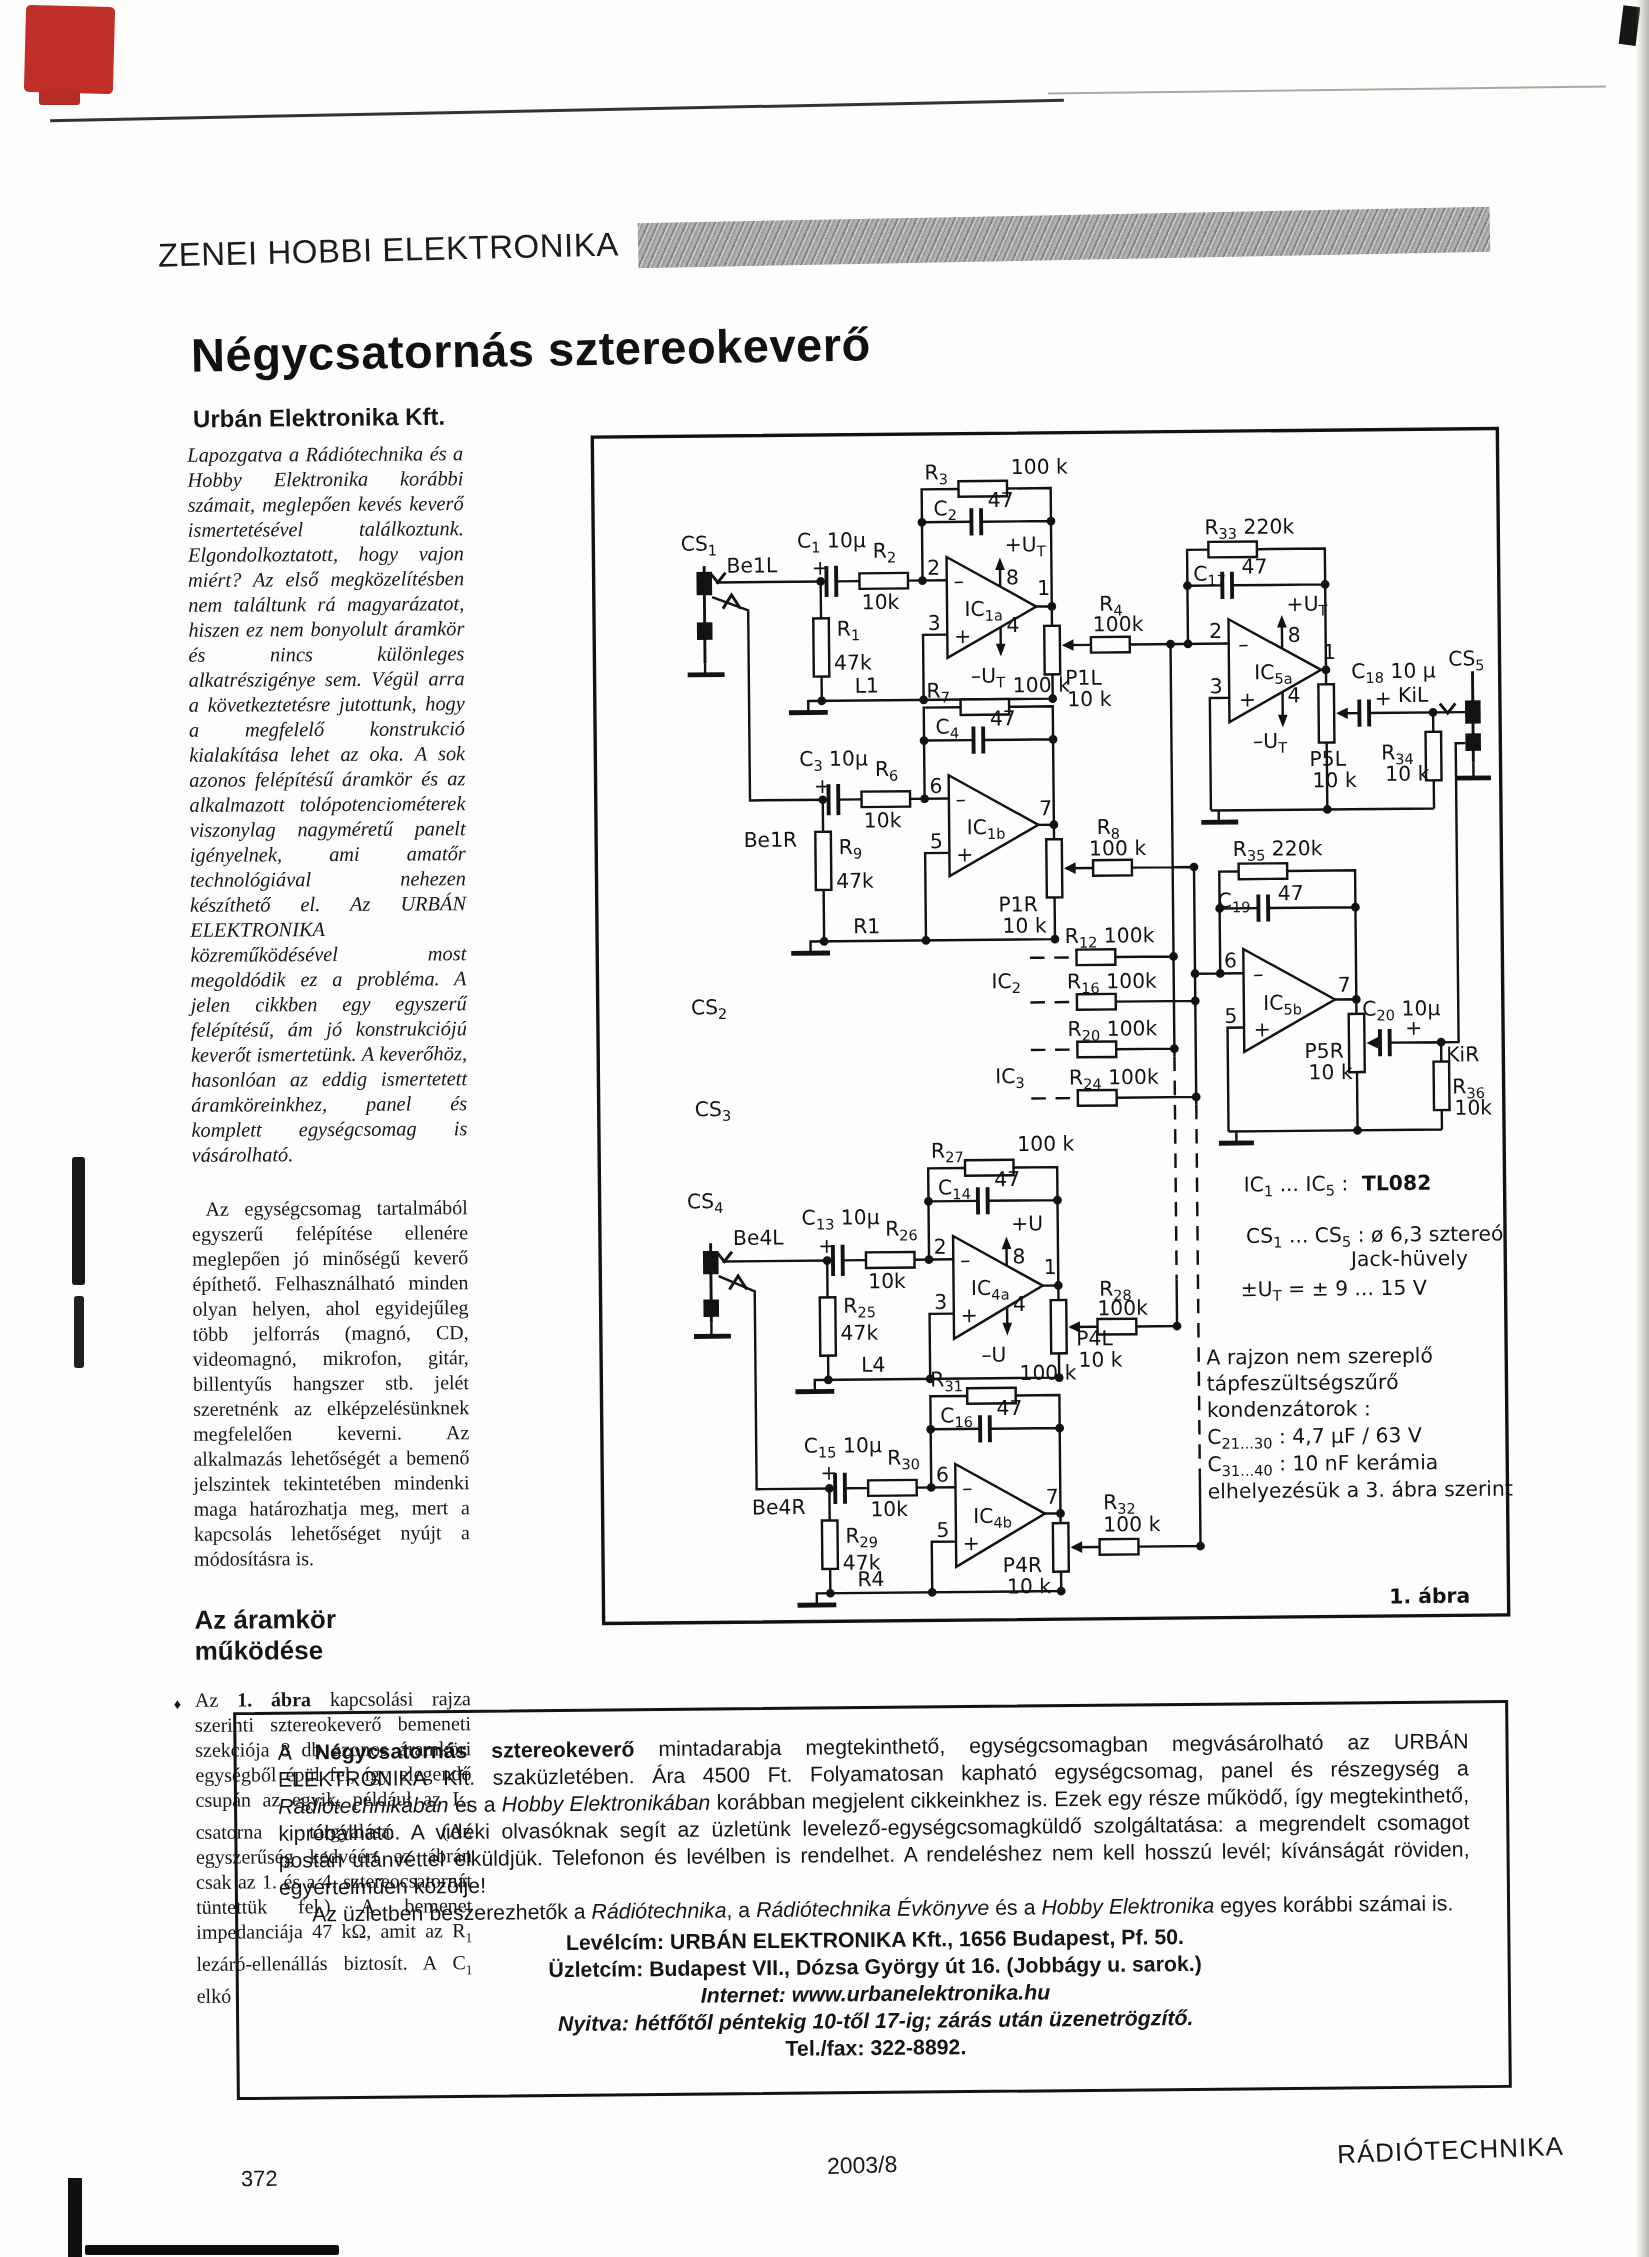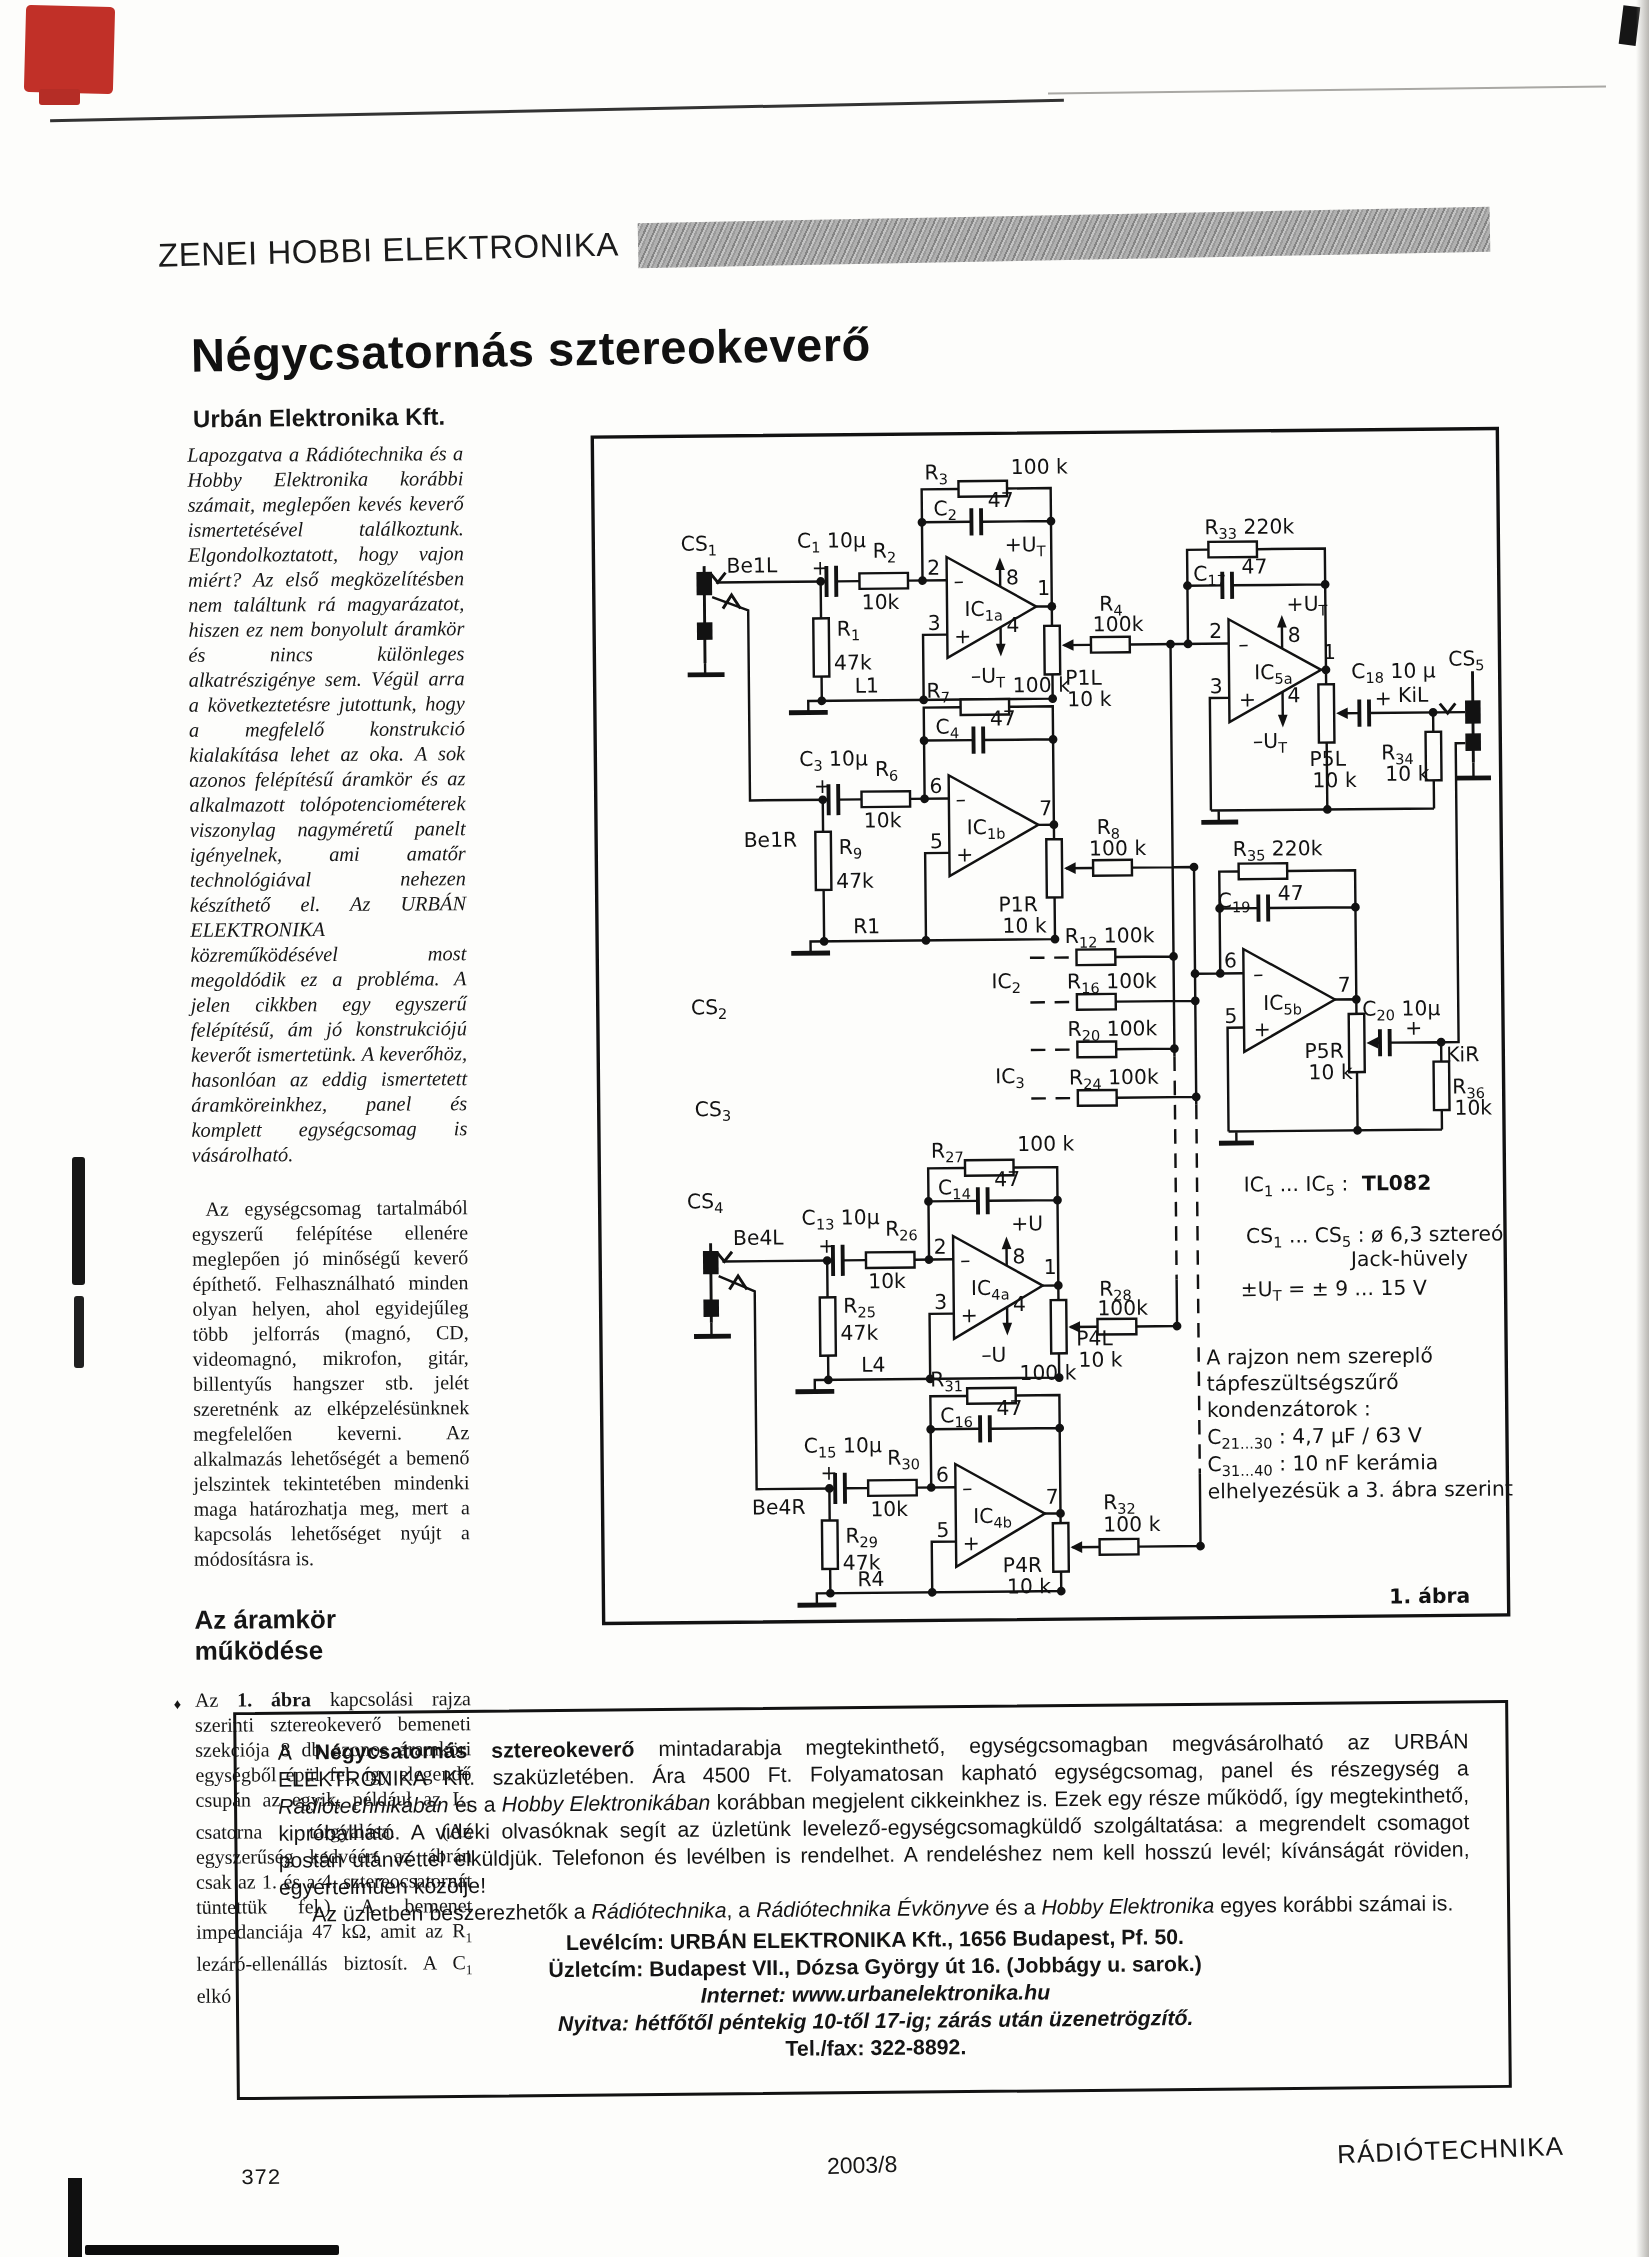--- a/index.html
+++ b/index.html
@@ -61,21 +61,21 @@
     transform:rotate(-0.55deg);padding:25px 37px 0 41px;
     font-family:"Liberation Sans",sans-serif;font-size:21.3px;line-height:27px;color:#141414;
   }
   .infobox p{margin:0;text-align:justify;}
   .infobox p.second{text-indent:33px;}
   .addrwrap{margin-top:3.9px;text-align:center;}
   .addr{line-height:27px;}
   .addr.b{font-weight:bold;}
   .addr.bi{font-weight:bold;font-style:italic;}
   
-  .pageno{position:absolute;left:241px;top:2166px;font-size:22px;transform:rotate(-1deg);font-family:Liberation Mono, monospace;}
+  .pageno{position:absolute;left:241px;top:2166px;font-size:22px;transform:rotate(-1deg);font-family:Liberation Sans, sans-serif;}
   .issue{position:absolute;left:827px;top:2152px;font-size:23px;transform:rotate(-1.6deg);font-family:"Liberation Sans",sans-serif;}
   .magname{position:absolute;left:1337px;top:2135px;font-size:26px;letter-spacing:1px;transform:rotate(-2.1deg);font-family:"Liberation Sans",sans-serif;}
 </style>
 </head>
 <body data-name="scanned-magazine-page">
 
 <div class="art red-mark" data-name="scan-artifact-red-stamp"></div>
 <div class="art red-mark2" data-name="scan-artifact-red-stamp-small"></div>
 <div class="art topline" data-name="scan-artifact-top-line"></div>
 <div class="art topline2" data-name="scan-artifact-top-line-faint"></div>

